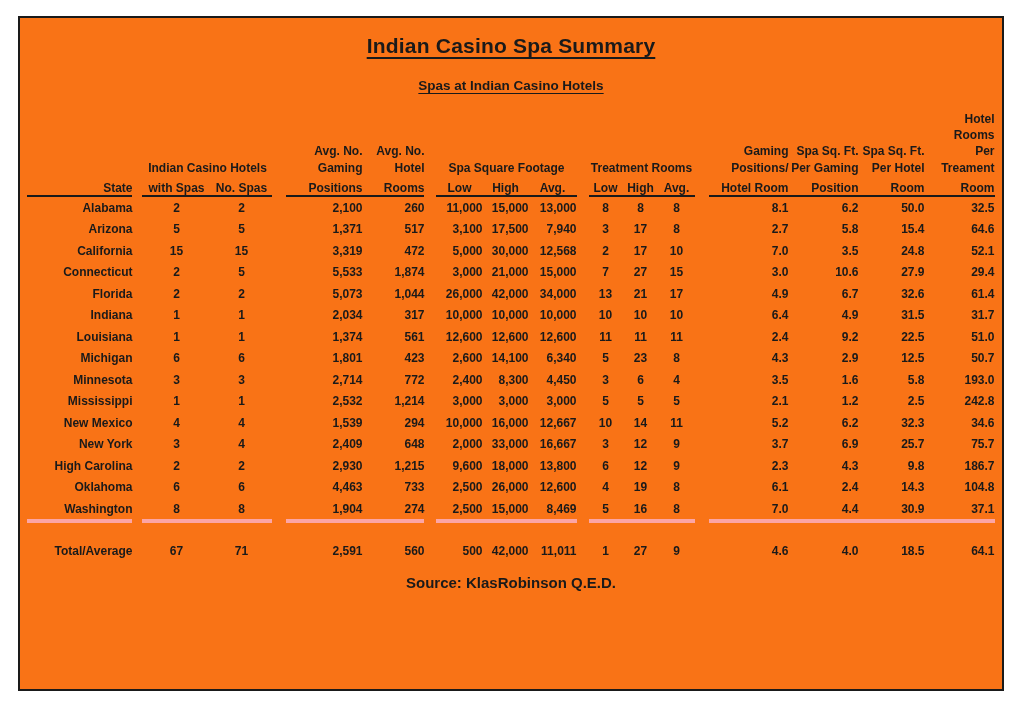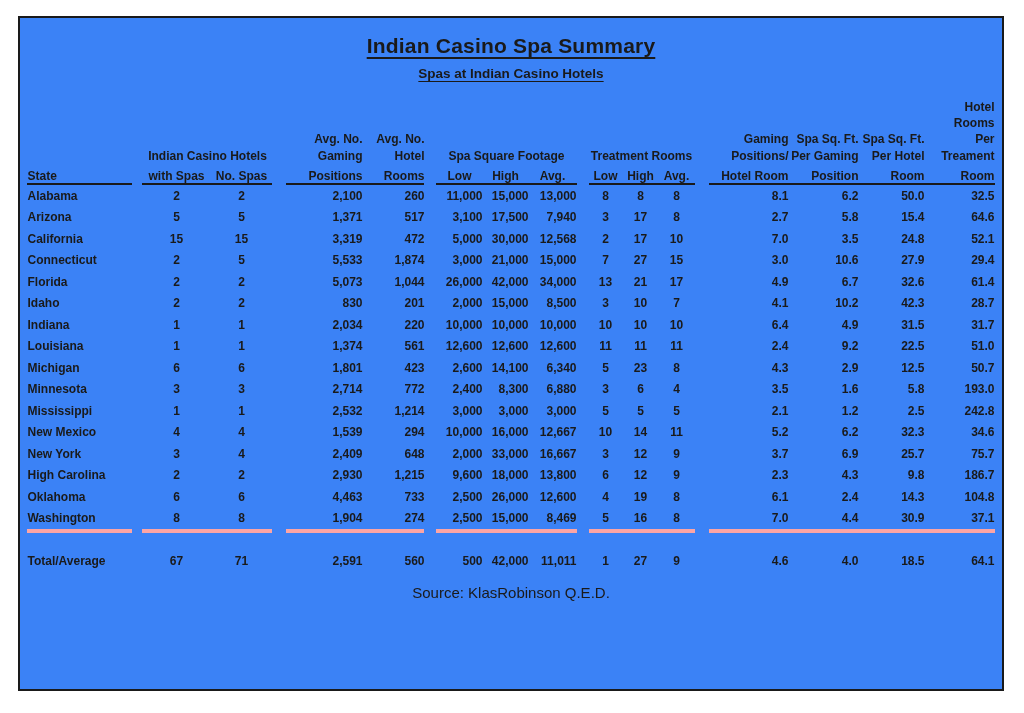--- a/index.html
+++ b/index.html
@@ -2,53 +2,53 @@
 <html><head>
 <meta charset="utf-8">
 <style>
   html,body{margin:0;padding:0;background:#fff;}
   body{
     width:1024px;height:713px;position:relative;
     font-family:"Liberation Sans", sans-serif;color:#1a1a1a;
   }
   .page-border{
     position:absolute;left:18px;top:16px;width:986px;height:675px;
-    border:2px solid #1a1a1a;box-sizing:border-box;background:#3b82f6;
+    border:2px solid #1a1a1a;box-sizing:border-box;background:#f97316;
   }
   .title{
     text-align:center;margin-top:16px;font-size:21px;font-weight:bold;
     text-decoration:underline;text-decoration-thickness:2px;text-underline-offset:4px;
     letter-spacing:0.2px;
   }
   .subtitle{
-    text-align:center;margin-top:8px;font-size:13.5px;font-weight:bold;
+    text-align:center;margin-top:20px;font-size:13.5px;font-weight:bold;
     text-decoration:underline;text-underline-offset:3px;
   }
   table.spa{
     margin:18px auto 0 auto;border-collapse:collapse;table-layout:fixed;
     width:967px;font-size:12px;font-weight:bold;color:#1a1a1a;
   }
   table.spa th, table.spa td{
     padding:0;margin:0;overflow:visible;white-space:nowrap;
     font-weight:bold;font-size:12px;
   }
   tr.hdrA th{vertical-align:bottom;line-height:1.35;padding-bottom:1px;}
   tr.hdrB th{vertical-align:bottom;height:18px;border-bottom:2px solid #1a1a1a;}
   tr.hdrB th.sp{border-bottom:none;}
   .pre{white-space:pre-line !important;}
-  .al{text-align:left;}
+  .al{text-align:right;}
   .ac{text-align:center;}
   .ar{text-align:right;}
   tr.datarow td{height:21.5px;vertical-align:middle;}
   tr.lastrow td{border-bottom:4px solid #fca5a5;}
   tr.lastrow td.sp{border-bottom:none;}
   tr.gaprow td{height:17px;border:none;}
   tr.totalrow td{height:22px;vertical-align:middle;}
   .source{
-    text-align:center;margin-top:12px;font-size:15px;font-weight:normal;color:#1a1a1a;
+    text-align:center;margin-top:12px;font-size:15px;font-weight:bold;color:#1a1a1a;
   }
 </style>
 </head>
 <body>
 
 <div class="page-border">
   <div class="title">Indian Casino Spa Summary</div>
   <div class="subtitle">Spas at Indian Casino Hotels</div>
 
   <table class="spa">
@@ -226,49 +226,27 @@
           <td class="ac">13</td>
           <td class="ac">21</td>
           <td class="ac">17</td>
           <td class="sp"></td>
           <td class="ar">4.9</td>
           <td class="ar">6.7</td>
           <td class="ar">32.6</td>
           <td class="ar">61.4</td>
         </tr>
         <tr class="datarow">
-          <td class="al">Idaho</td>
-          <td class="sp"></td>
-          <td class="ac">2</td>
-          <td class="ac">2</td>
-          <td class="sp"></td>
-          <td class="ar">830</td>
-          <td class="ar">201</td>
-          <td class="sp"></td>
-          <td class="ar">2,000</td>
-          <td class="ar">15,000</td>
-          <td class="ar">8,500</td>
-          <td class="sp"></td>
-          <td class="ac">3</td>
-          <td class="ac">10</td>
-          <td class="ac">7</td>
-          <td class="sp"></td>
-          <td class="ar">4.1</td>
-          <td class="ar">10.2</td>
-          <td class="ar">42.3</td>
-          <td class="ar">28.7</td>
-        </tr>
-        <tr class="datarow">
           <td class="al">Indiana</td>
           <td class="sp"></td>
           <td class="ac">1</td>
           <td class="ac">1</td>
           <td class="sp"></td>
           <td class="ar">2,034</td>
-          <td class="ar">220</td>
+          <td class="ar">317</td>
           <td class="sp"></td>
           <td class="ar">10,000</td>
           <td class="ar">10,000</td>
           <td class="ar">10,000</td>
           <td class="sp"></td>
           <td class="ac">10</td>
           <td class="ac">10</td>
           <td class="ac">10</td>
           <td class="sp"></td>
           <td class="ar">6.4</td>
@@ -324,21 +302,21 @@
           <td class="al">Minnesota</td>
           <td class="sp"></td>
           <td class="ac">3</td>
           <td class="ac">3</td>
           <td class="sp"></td>
           <td class="ar">2,714</td>
           <td class="ar">772</td>
           <td class="sp"></td>
           <td class="ar">2,400</td>
           <td class="ar">8,300</td>
-          <td class="ar">6,880</td>
+          <td class="ar">4,450</td>
           <td class="sp"></td>
           <td class="ac">3</td>
           <td class="ac">6</td>
           <td class="ac">4</td>
           <td class="sp"></td>
           <td class="ar">3.5</td>
           <td class="ar">1.6</td>
           <td class="ar">5.8</td>
           <td class="ar">193.0</td>
         </tr>

